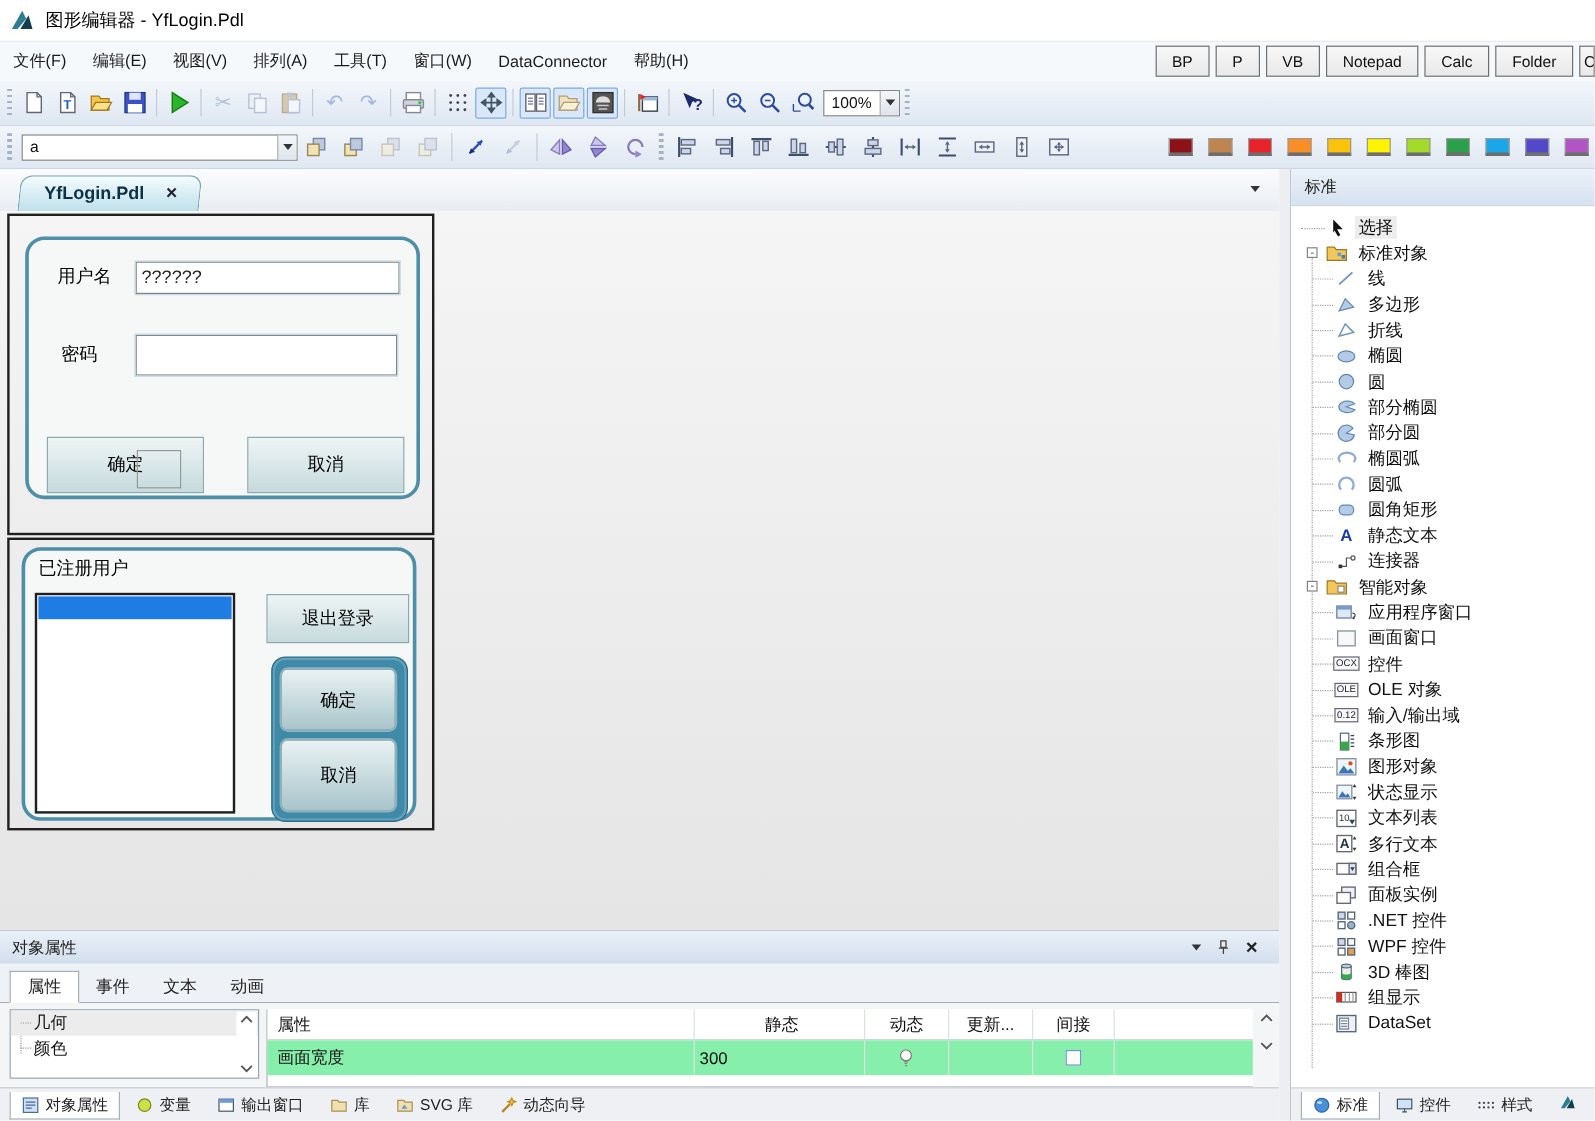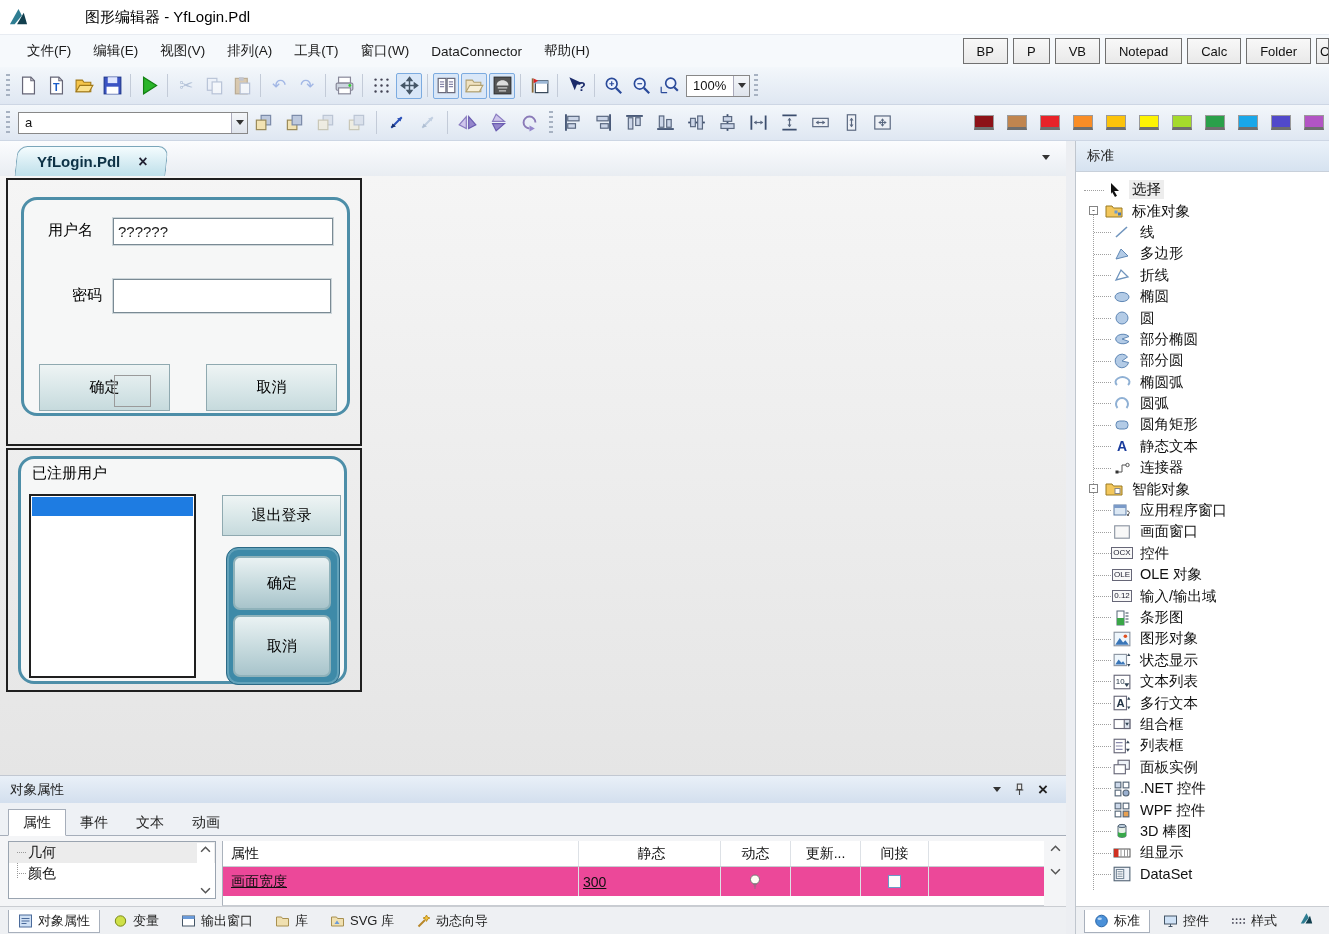--- a/index.html
+++ b/index.html
@@ -2,23 +2,23 @@
 <html><head>
 <meta charset="utf-8">
 <style>
   *{margin:0;padding:0;box-sizing:border-box;}
   html,body{width:1329px;height:934px;overflow:hidden;}
   body{font-family:"Liberation Sans","DejaVu Sans",sans-serif;background:#fff;color:#111;position:relative;font-size:13px;}
   .icon svg{display:block;width:100%;height:100%;}
   
   .titlebar{height:34px;display:flex;align-items:center;padding-left:8px;gap:9px;background:#fff;}
   .applogo{width:21px;height:21px;}
-  .wtitle{font-size:15px;color:#000;margin-left:47px;}
+  .wtitle{font-size:15px;color:#000;}
   
-  .menubar{height:33px;display:flex;align-items:center;background:#f6f9fc;border-top:1px solid #e8ecf2;padding-left:16px;}
+  .menubar{height:33px;display:flex;align-items:center;background:#f6f9fc;border-top:1px solid #e8ecf2;padding-left:0;}
   .menu-item{padding:0 11px;font-size:13.5px;color:#1a1a1a;height:100%;display:flex;align-items:center;cursor:default;}
   .qbtns{margin-left:auto;display:flex;align-items:center;height:100%;padding-right:0;}
   .qbtn{height:26px;padding:0 13px;background:linear-gradient(180deg,#f8f8f8,#e9e9e9);border:1px solid #707070;margin-left:5px;display:flex;align-items:center;font-size:13px;color:#111;white-space:nowrap;}
   .qbtn.clip{width:13px;padding:0 3px;overflow:hidden;}
   
   .toolbar{display:flex;align-items:center;background:linear-gradient(180deg,#f3f7fb,#dfe7f2);border-bottom:1px solid #cdd6e4;padding-left:2px;}
   .tb1{height:38px;}
   .tb2{height:36px;}
   .tbwrap{display:flex;align-items:center;}
   .tbi{width:26px;height:26px;margin:0 1px;border-radius:2px;display:flex;align-items:center;justify-content:center;border:1px solid transparent;}
@@ -54,21 +54,21 @@
   .strip-arrow{position:absolute;right:16px;top:14px;}
   
   .canvas{flex:1;position:relative;background:linear-gradient(180deg,#f5f5f5,#e5e5e5);overflow:hidden;}
   .cobj{position:absolute;}
   .r1{left:6px;top:2px;width:356px;height:268px;border:2px solid #1f1f1f;}
   .g1{left:21px;top:21px;width:329px;height:219px;border:3px solid #4d8ea8;border-radius:16px;background:#f6f7f7;}
   .r2{left:6px;top:272px;width:356px;height:244px;border:2px solid #1f1f1f;}
   .g2{left:18px;top:280px;width:329px;height:228px;border:3px solid #4d8ea8;border-radius:16px;background:#f6f7f7;}
   .clbl{position:absolute;font-size:15px;color:#000;white-space:nowrap;}
   .lbl-user{left:48px;top:45px;}
-  .lbl-pass{left:72px;top:110px;text-align:center;}
+  .lbl-pass{left:51px;top:110px;text-align:center;}
   .lbl-users{left:32px;top:288px;}
   .cinput{position:absolute;background:#fff;border:1px solid #7a8a94;outline:1px solid #cdd6da;font-size:15px;padding:0 4px;font-family:inherit;color:#222;}
   .in-user{left:113px;top:42px;width:220px;height:27px;}
   .in-pass{left:113px;top:103px;width:218px;height:34px;}
   .cbtn1{position:absolute;background:linear-gradient(180deg,#eef4f4 0%,#dce9ea 45%,#c6dadd 100%);border:1px solid #8fa9b0;display:flex;align-items:center;justify-content:center;font-size:15px;color:#000;}
   .btn-ok1{left:39px;top:188px;width:131px;height:47px;}
   .btn-cancel1{left:206px;top:188px;width:131px;height:47px;}
   .btn-logout{left:222px;top:319px;width:119px;height:41px;}
   .stray{left:114px;top:199px;width:37px;height:32px;border:1px solid #9a9a9a;}
   .listbox{position:absolute;left:29px;top:318px;width:167px;height:184px;background:#fff;border:2px solid #1f1f1f;}
@@ -90,21 +90,21 @@
   .props-content{flex:1;display:flex;padding-top:5px;background:#f4f5f7;}
   .catbox{margin-left:8px;width:208px;height:58px;background:#fff;border:1px solid #9aa4b0;position:relative;font-size:14px;}
   .catbox::before{content:"";position:absolute;left:8px;top:6px;bottom:20px;border-left:1px dotted #999;}
   .catrow{height:21px;line-height:21px;padding-left:19px;position:relative;color:#111;}
   .catrow::before{content:"";position:absolute;left:8px;top:10px;width:9px;border-top:1px dotted #999;}
   .catrow.sel{background:#ececec;}
   .catscroll{position:absolute;right:1px;top:1px;bottom:1px;width:17px;display:flex;flex-direction:column;justify-content:space-between;align-items:center;padding:3px 0;background:#fff;}
   .sarr{width:11px;height:7px;display:inline-flex;}
   .gridbox{margin-left:6px;flex:1;border-left:1px solid #aab2bc;background:#fff;display:flex;flex-direction:column;border-bottom:1px solid #c8ccd2;}
   .ghead{height:26px;display:flex;align-items:center;border-bottom:1px solid #c8ccd2;background:#fff;}
-  .grow{height:29px;display:flex;align-items:center;background:#ec4899;text-decoration:underline;}
+  .grow{height:29px;display:flex;align-items:center;background:#86efac;}
   .gc{height:100%;display:flex;align-items:center;font-size:14px;border-right:1px solid #dde1e6;}
   .gc.c0{width:356px;padding-left:8px;}
   .gc.c1{width:142px;padding-left:4px;justify-content:center;}
   .grow .gc.c1{justify-content:flex-start;}
   .gc.c2{width:70px;justify-content:center;text-align:right;}
   .gc.c3{width:70px;justify-content:center;}
   .gc.c4{width:68px;justify-content:center;}
   .gc.cf{flex:1;border-right:none;}
   .bulb{width:15px;height:18px;display:inline-flex;}
   .chk{width:13px;height:13px;border:1px solid #6a9ac8;background:#fdfdfd;}
@@ -1003,31 +1003,20 @@
               <rect x="1" y="3" width="14" height="8" fill="#fff" stroke="#667"></rect>
               <rect x="10" y="3" width="5" height="8" fill="#dfe5ee" stroke="#667"></rect>
               <path d="M10.8 5.8h3.4L12.5 8.6z" fill="#345"></path>
             </svg>
           </span>
           <span class="tlabel">组合框</span>
         </div>
         <div class="trow lv1">
           <span class="icon" style="width:18px;height:16px">
             <svg viewBox="0 0 16 14">
-              <rect x="1" y="1" width="10" height="12" fill="#fff" stroke="#667"></rect>
-              <path d="M2.5 4h6M2.5 7h6M2.5 10h6" stroke="#88a"></path>
-              <path d="M13.2 2l1.7 2.6h-3.4z" fill="#345"></path>
-              <path d="M13.2 12l1.7-2.6h-3.4z" fill="#345"></path>
-            </svg>
-          </span>
-          <span class="tlabel">列表框</span>
-        </div>
-        <div class="trow lv1">
-          <span class="icon" style="width:18px;height:16px">
-            <svg viewBox="0 0 16 14">
               <rect x="4.5" y="1" width="10" height="8" fill="#eef2f8" stroke="#667"></rect>
               <rect x="1" y="5" width="10" height="8" fill="#fff" stroke="#667"></rect>
             </svg>
           </span>
           <span class="tlabel">面板实例</span>
         </div>
         <div class="trow lv1">
           <span class="icon" style="width:18px;height:16px">
             <svg viewBox="0 0 14 14">
               <rect x="1" y="1" width="5" height="5" fill="#cdd9ea" stroke="#567"></rect>

